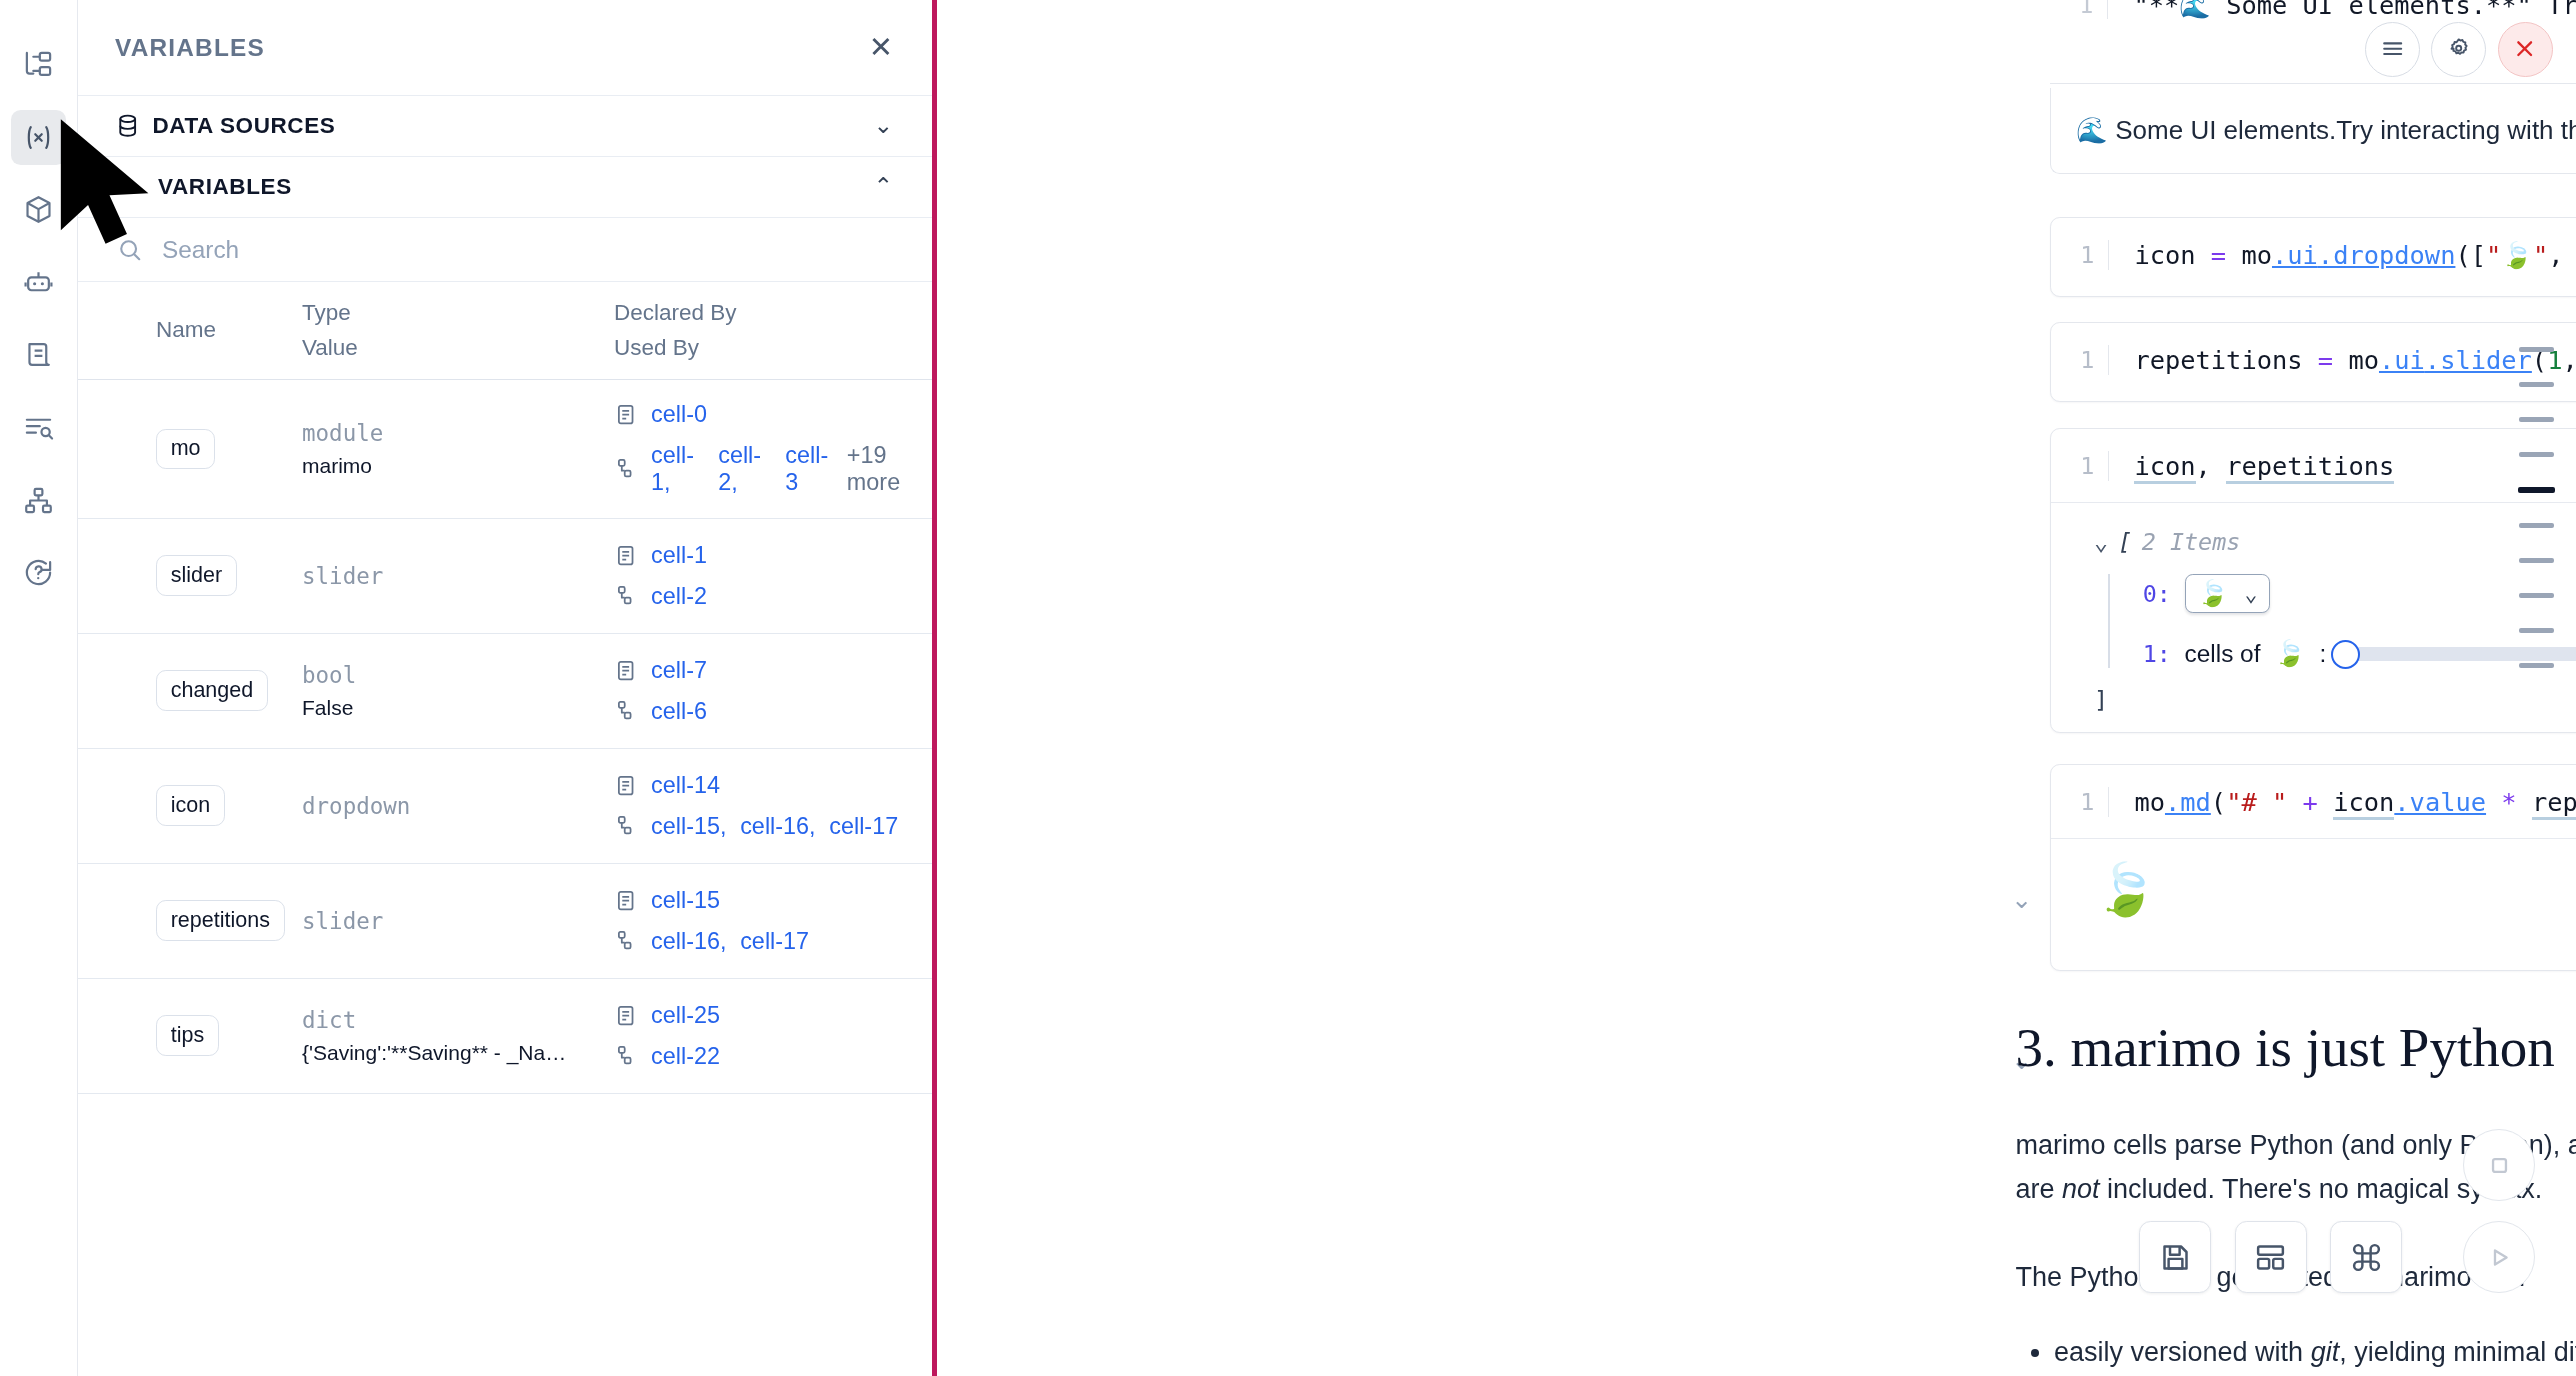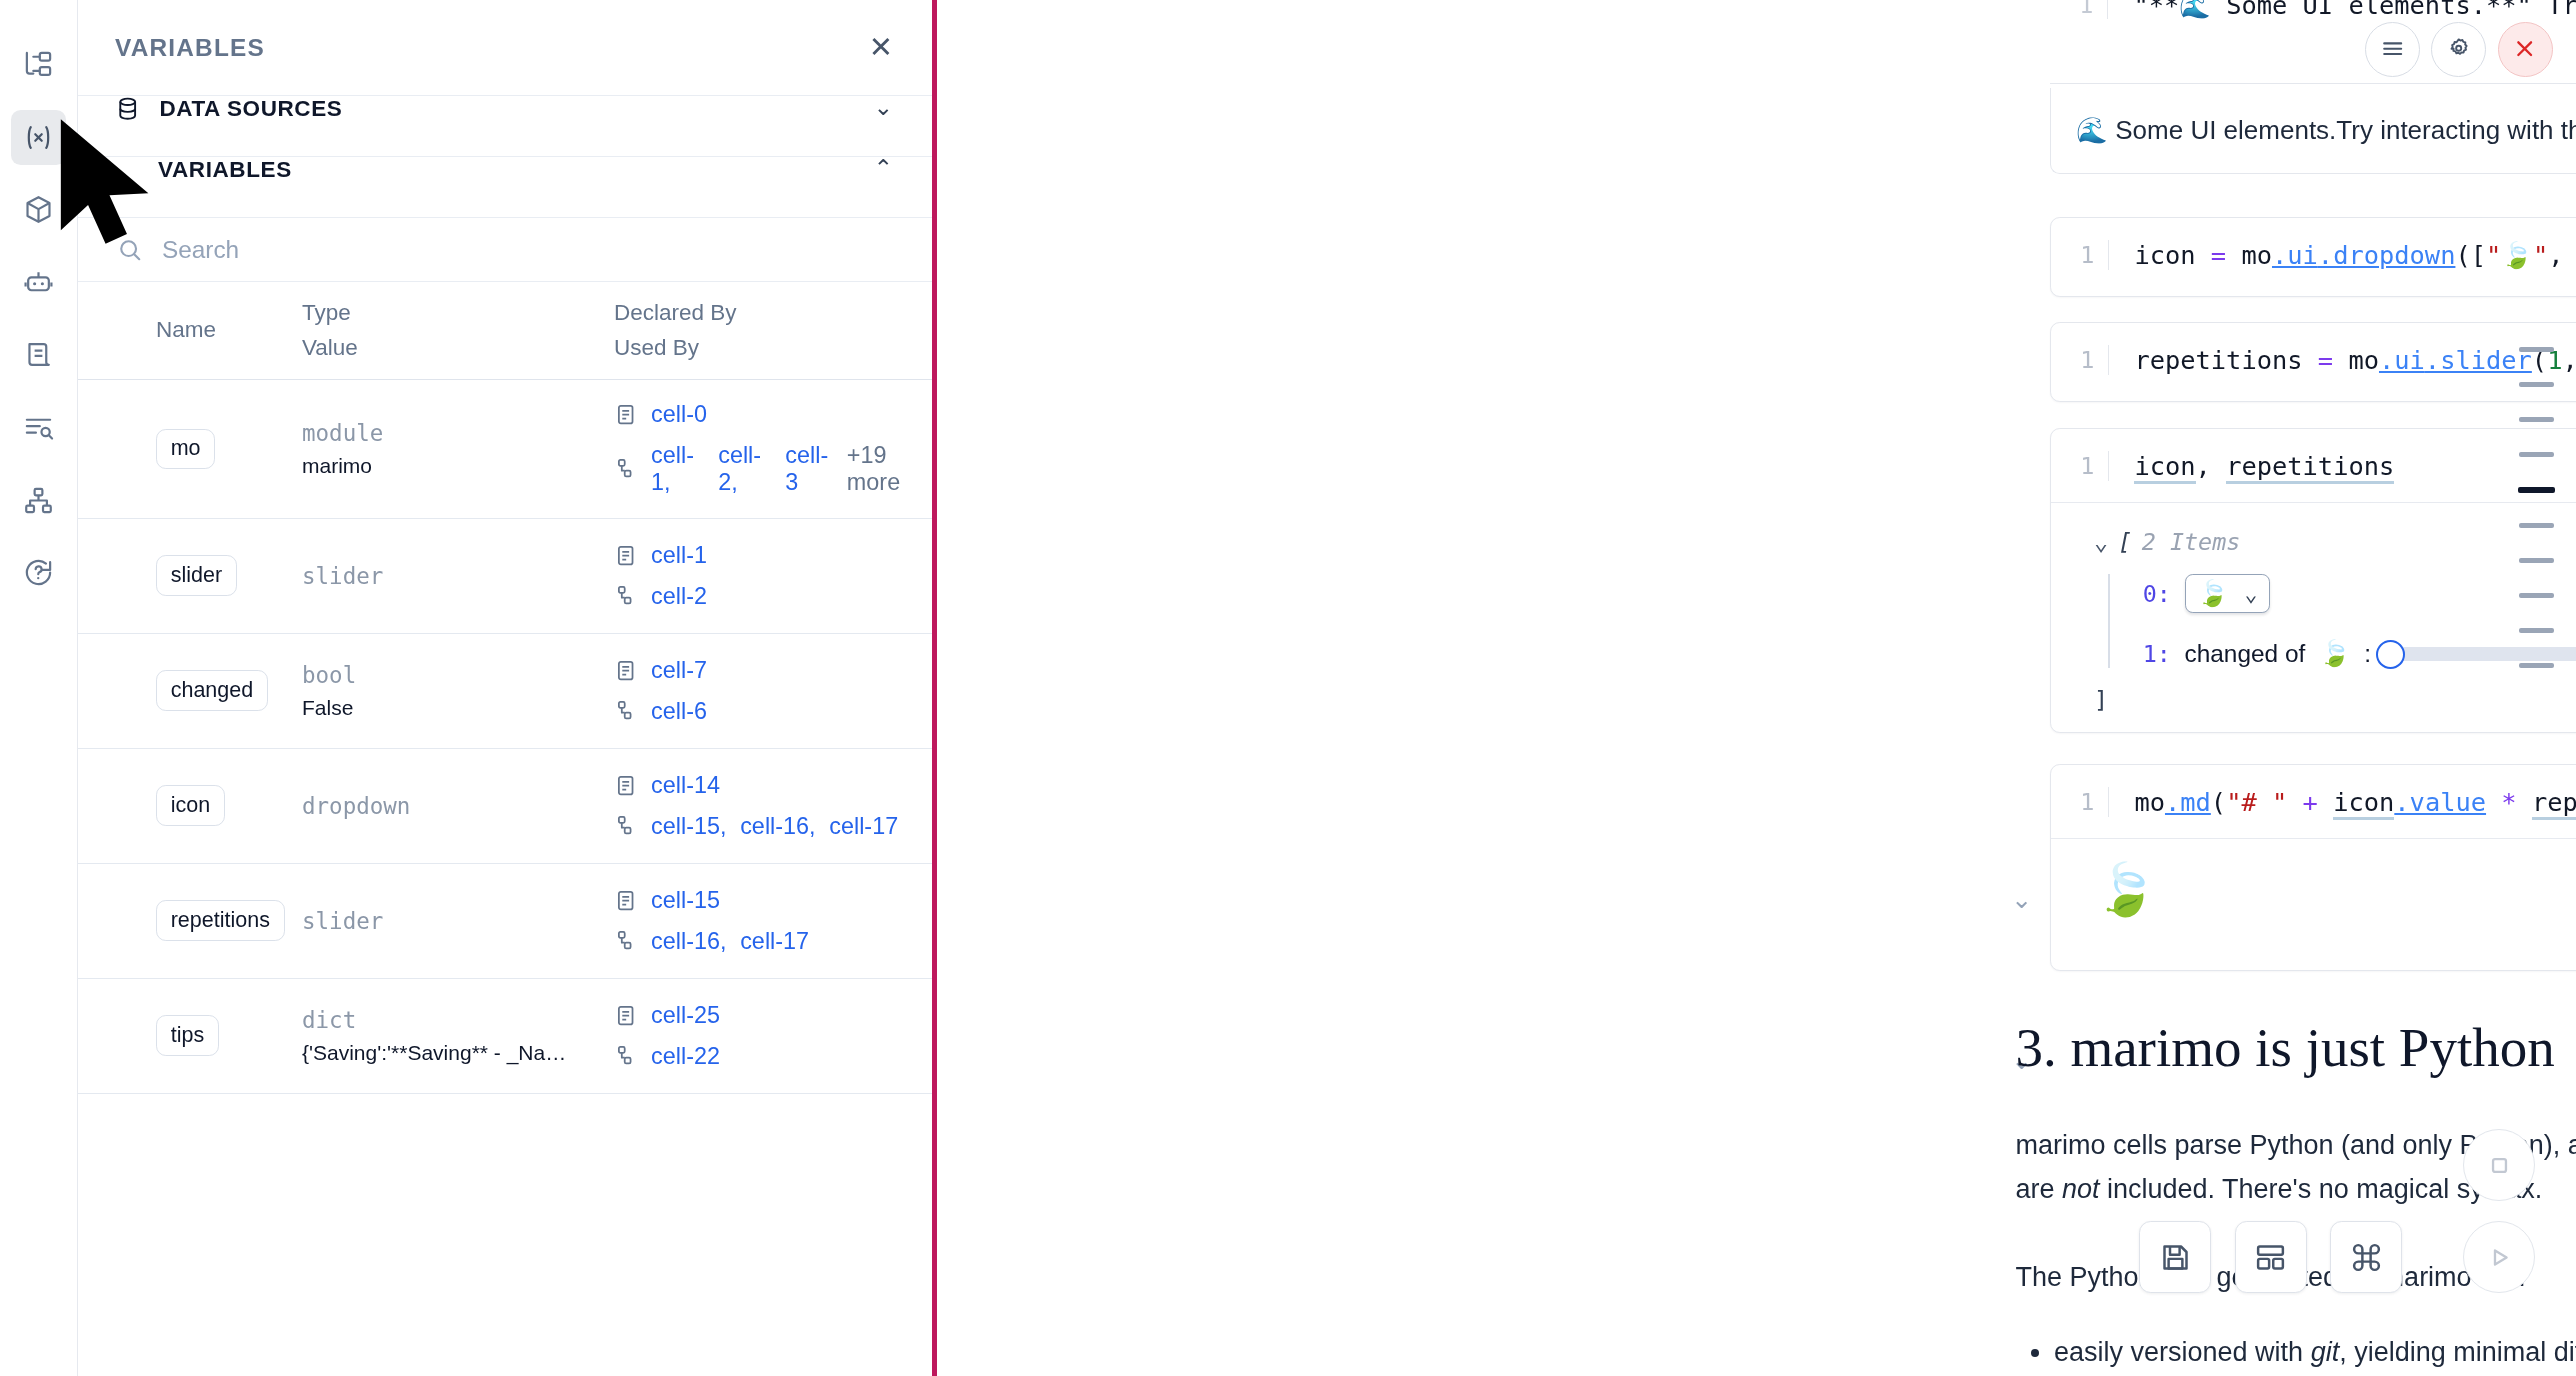--- a/index.html
+++ b/index.html
@@ -42,21 +42,21 @@
     padding: 0 39px 0 37px;
     border-bottom: 1px solid #e9edf3;
   }
   .panel-title {
     font-size: 24.4px; letter-spacing: 1.2px; font-weight: 600; color: #64748b;
   }
   .panel-close { font-size: 29px; color: #475569; cursor: pointer; line-height: 1; font-weight: 300; }
 
   .section-head {
     height: 61px; flex: 0 0 61px;
-    display: flex; align-items: flex-start; gap: 19px;
+    display: flex; align-items: center; gap: 12px;
     padding: 0 39px 0 37px;
     border-bottom: 1px solid #e9edf3;
     cursor: pointer;
   }
   .section-head svg.db { width: 25.4px; height: 25.4px; color: #0f172a; flex: 0 0 25.4px; }
   .section-label { font-size: 22.5px; font-weight: 700; letter-spacing: 0.6px; color: #0f172a; flex: 1; }
   .chev { font-size: 23.4px; color: #334155; line-height: 1; }
 
   .searchrow {
     height: 64px; flex: 0 0 64px;
@@ -564,21 +564,21 @@
           <div class="list-body">
             <div class="list-item">
               <span class="list-idx">0:</span>
               <span class="sel-box">
                 <span class="emoji">🍃</span>
                 <span class="sel-caret">⌄</span>
               </span>
             </div>
             <div class="list-item">
               <span class="list-idx">1:</span>
-              <span class="lbl-plain">changed of</span>
+              <span class="lbl-plain">cells of</span>
               <span class="emoji">🍃</span>
               <span class="lbl-plain">:</span>
               <span class="slider-track">
                 <span class="slider-knob"></span>
               </span>
             </div>
           </div>
           <div style="margin-top:17.6px" class="bracket-close">]</div>
         </div>
       </div>

